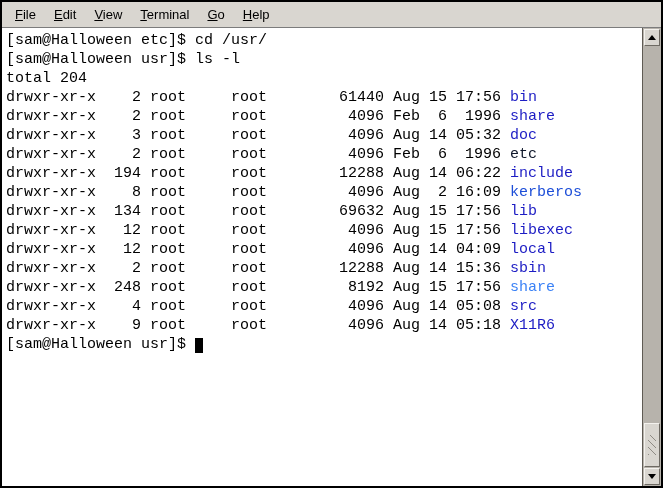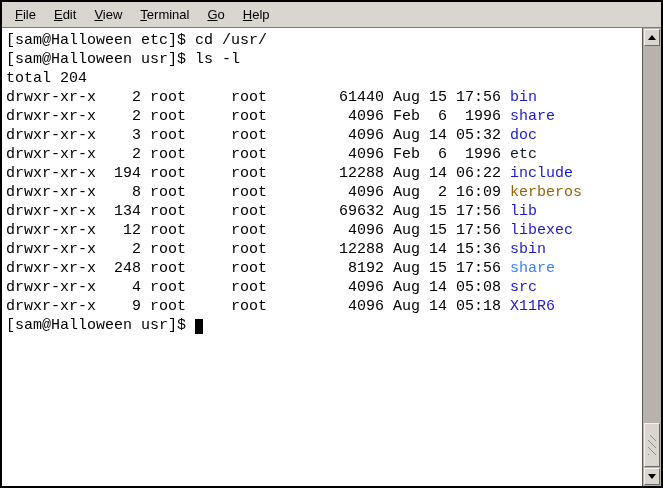--- a/index.html
+++ b/index.html
@@ -68,23 +68,24 @@
 
   <div class="term" id="term">
       <div class="line">[sam@Halloween etc]$ cd /usr/</div>
       <div class="line">[sam@Halloween usr]$ ls -l</div>
       <div class="line">total 204</div>
       <div class="line">drwxr-xr-x    2 root     root        61440 Aug 15 17:56 <span style="color: rgb(28, 28, 196);">bin</span></div>
       <div class="line">drwxr-xr-x    2 root     root         4096 Feb  6  1996 <span style="color: rgb(28, 28, 196);">share</span></div>
       <div class="line">drwxr-xr-x    3 root     root         4096 Aug 14 05:32 <span style="color: rgb(28, 28, 196);">doc</span></div>
       <div class="line">drwxr-xr-x    2 root     root         4096 Feb  6  1996 <span style="color: #0f172a;">etc</span></div>
       <div class="line">drwxr-xr-x  194 root     root        12288 Aug 14 06:22 <span style="color: rgb(28, 28, 196);">include</span></div>
-      <div class="line">drwxr-xr-x    8 root     root         4096 Aug  2 16:09 <span style="color: #a16207;">kerberos</span></div>
+      <div class="line">drwxr-xr-x    8 root     root         4096 Aug  2 16:09 <span style="color: #1d4ed8;">kerberos</span></div>
       <div class="line">drwxr-xr-x  134 root     root        69632 Aug 15 17:56 <span style="color: rgb(28, 28, 196);">lib</span></div>
       <div class="line">drwxr-xr-x   12 root     root         4096 Aug 15 17:56 <span style="color: rgb(28, 28, 196); text-align: right;">libexec</span></div>
+      <div class="line">drwxr-xr-x   12 root     root         4096 Aug 14 04:09 <span style="color: rgb(28, 28, 196);">local</span></div>
       <div class="line">drwxr-xr-x    2 root     root        12288 Aug 14 15:36 <span style="color: rgb(28, 28, 196);">sbin</span></div>
       <div class="line">drwxr-xr-x  248 root     root         8192 Aug 15 17:56 <span style="color: #3b82f6;">share</span></div>
       <div class="line">drwxr-xr-x    4 root     root         4096 Aug 14 05:08 <span style="color: rgb(28, 28, 196); text-align: center;">src</span></div>
       <div class="line">drwxr-xr-x    9 root     root         4096 Aug 14 05:18 <span style="color: rgb(28, 28, 196);">X11R6</span></div>
       <div class="line">[sam@Halloween usr]$ <span class="cursor"></span></div>
     </div>
 
   <div class="scrollbar">
     <div class="sb-btn sb-up">
       <span class="tri-up"></span>

